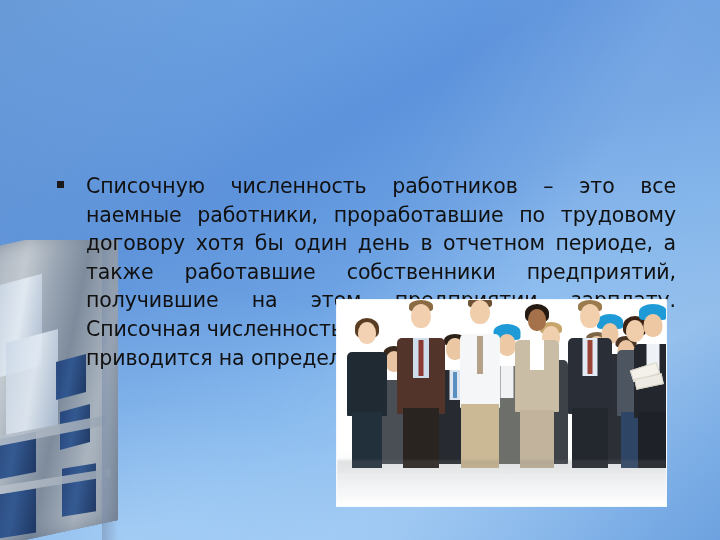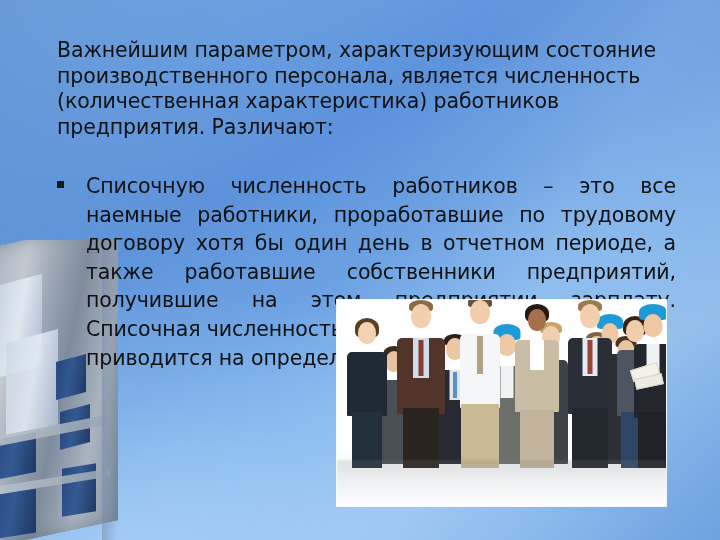--- a/index.html
+++ b/index.html
@@ -237,21 +237,20 @@
     <div class="bld-glass" style="left:-6px;  top:196px; width:42px;  height:40px;  transform:skewY(-11deg);"></div>
     <div class="bld-glass" style="left:-8px;  top:252px; width:44px;  height:44px;  transform:skewY(-9deg);"></div>
     <div class="bld-glass" style="left:62px;  top:226px; width:34px;  height:48px;  transform:skewY(-9deg);"></div>
     <div class="bld-band" style="left:-10px; top:186px; width:120px; height:10px; transform:skewY(-11deg);"></div>
     <div class="bld-band" style="left:-10px; top:238px; width:120px; height:8px;  transform:skewY(-9deg);"></div>
     <div class="bld-edge"></div>
   </div>
 
   <div class="text-layer">
 
-    <div class="lead">Важнейшим параметром, характеризующим состояние производственного персонала, является численность (количественная характеристика) работников предприятия. Различают:</div>
 
     <div class="bullet-row">
       <span class="bullet-mark"></span>
       <div class="bullet-text">
         <span>Списочную численность работников – это все наемные работники, проработавшие по трудовому договору хотя бы один день в отчетном периоде, а также работавшие собственники предприятий, получившие на этом предприятии зарплату. Списочная численность</span>
         <span class="last-line">приводится на определ</span>
       </div>
     </div>
 
   </div>

